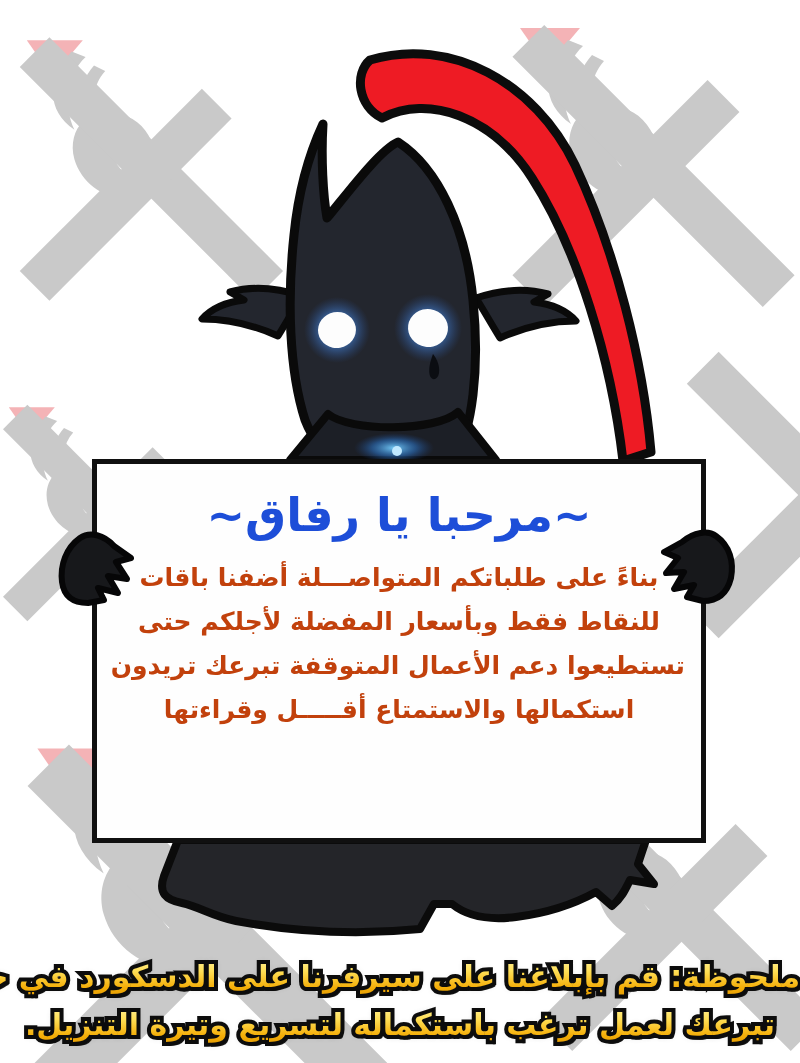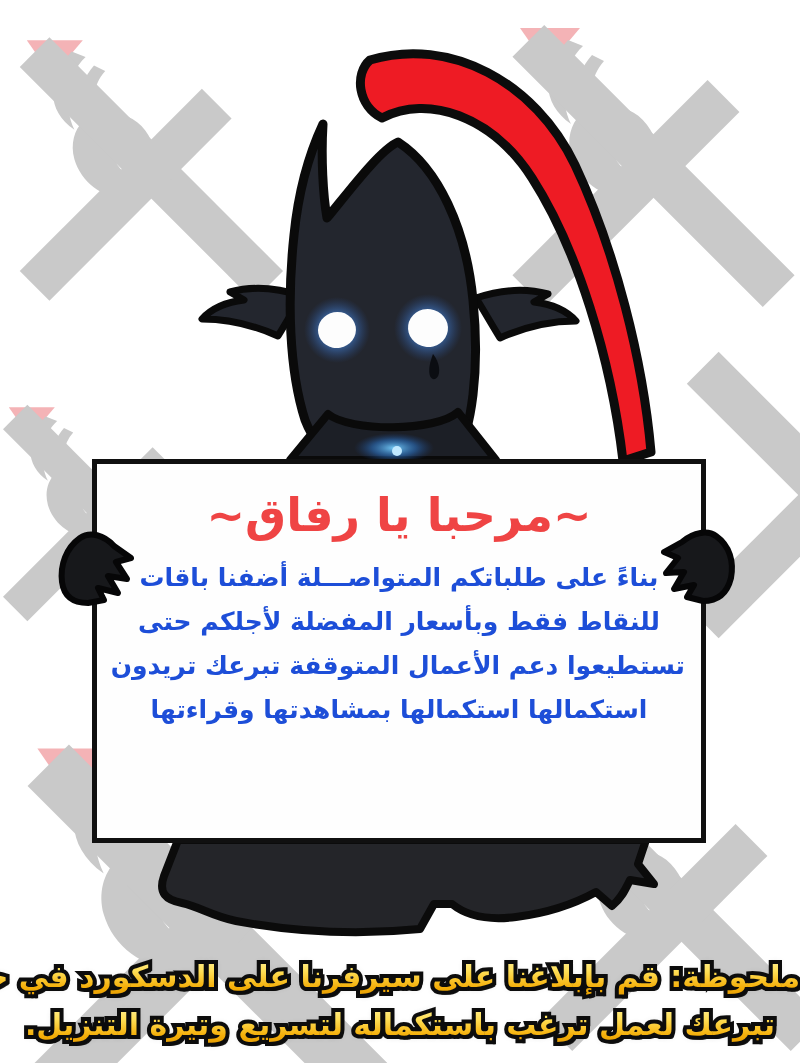--- a/index.html
+++ b/index.html
@@ -14,26 +14,26 @@
   .char-svg{position:absolute;left:0;top:0;z-index:1;pointer-events:none;}
   .paw-svg{position:absolute;left:0;top:0;z-index:3;pointer-events:none;}
   
   .sign{
     position:absolute;z-index:2;
     left:92px;top:459px;width:614px;height:384px;
     background:#fefefe;border:5px solid #101010;box-sizing:border-box;
     direction:rtl;text-align:center;
   }
   .sign-title{
-    margin-top:22px;font-size:46px;font-weight:bold;color:#ef4444;
+    margin-top:22px;font-size:46px;font-weight:bold;color:#1d4ed8;
     letter-spacing:1px;line-height:58px;white-space:nowrap;
   }
   .sign-body{margin-top:12px;padding:0 16px;}
   .sign-line{
-    font-size:25px;font-weight:bold;color:#1d4ed8;line-height:44px;
+    font-size:25px;font-weight:bold;color:#c2410c;line-height:44px;
     white-space:nowrap;
   }
   
   .footer-note{
     position:absolute;z-index:4;left:0;right:0;top:953px;
     direction:rtl;text-align:center;
   }
   .note-line{position:relative;height:48px;font-size:30px;font-weight:bold;line-height:48px;white-space:nowrap;}
   .note-line > span{position:absolute;left:0;right:0;top:0;}
   .note-stroke{
@@ -147,21 +147,21 @@
 
     <path d="M 433,354 C 430,362 428,370 430,376 C 432,381 438,380 439,373 C 440,366 437,359 433,354 Z" fill="#0b0d12"></path>
   </svg>
 
   <div class="sign">
     <div class="sign-title">~مرحبا يا رفاق~</div>
     <div class="sign-body">
       <div class="sign-line">بناءً على طلباتكم المتواصـــلة أضفنا باقات</div>
       <div class="sign-line">للنقاط فقط وبأسعار المفضلة لأجلكم حتى</div>
       <div class="sign-line">تستطيعوا دعم الأعمال المتوقفة تبرعك تريدون</div>
-      <div class="sign-line">استكمالها استكمالها بمشاهدتها وقراءتها</div>
+      <div class="sign-line">استكمالها والاستمتاع أقـــــل وقراءتها</div>
     </div>
   </div>
 
   <svg class="paw-svg" width="800" height="1063" viewBox="0 0 800 1063">
     <path d="M 80,538
              C 66,548 60,565 62,582
              C 64,597 74,603 88,603
              L 104,600 L 98,588 L 118,593 L 108,576 L 127,579 L 116,562 L 131,558 L 114,546
              C 104,535 90,531 80,538 Z" fill="#17181b" stroke="#060607" stroke-width="6" stroke-linejoin="round"></path>
     <path d="M 716,536

